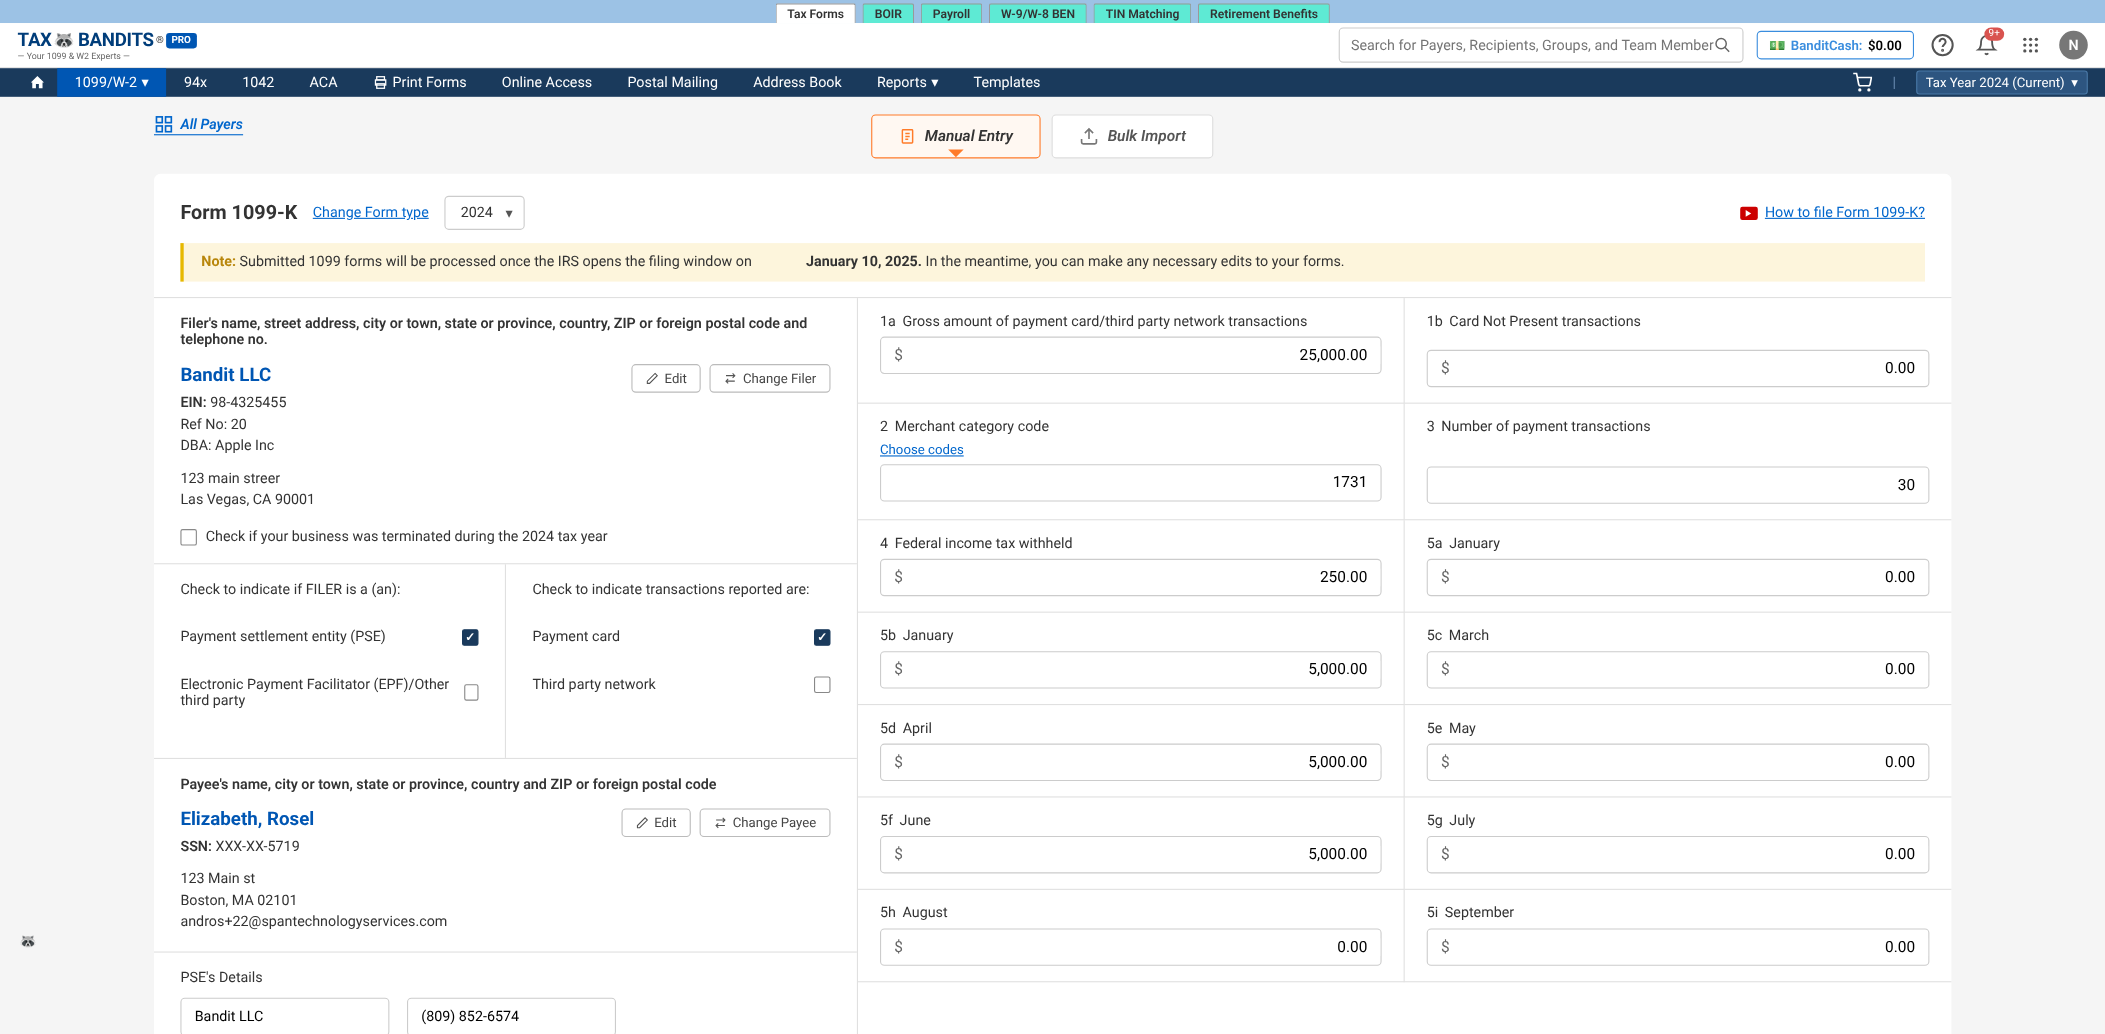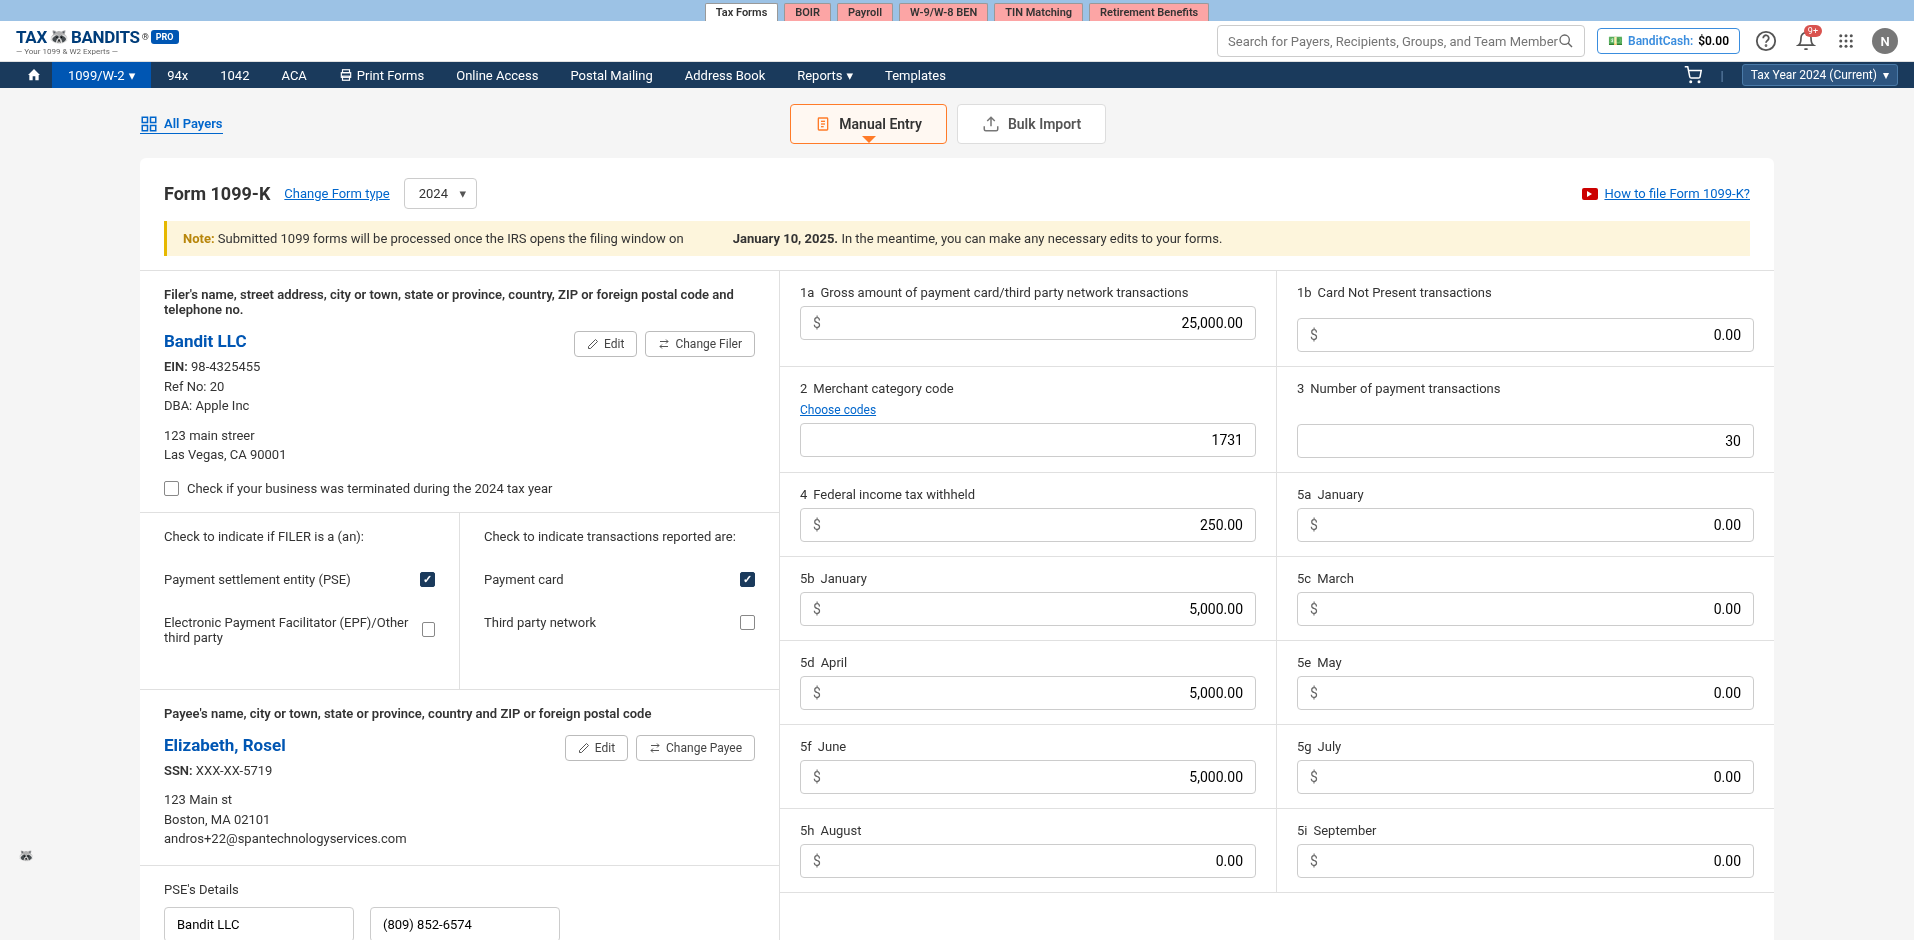--- a/index.html
+++ b/index.html
@@ -1,19 +1,19 @@
 <!DOCTYPE html>
 <html><head>
 <meta charset="utf-8">
 <style>
 * { box-sizing: border-box; margin: 0; padding: 0; font-family: -apple-system, BlinkMacSystemFont, "Segoe UI", Roboto, Arial, sans-serif; }
 body { background: #f5f5f5; font-size: 13px; color: #333; }
 
 .top-tabs { background: #9cc2e5; height: 21px; display: flex; justify-content: center; align-items: flex-end; gap: 6px; }
-.top-tab { background: #fca5a5; border: 1px solid #999; border-bottom: none; padding: 2px 10px; font-size: 11px; font-weight: 600; cursor: pointer; border-radius: 2px 2px 0 0; color: #333; }
+.top-tab { background: #5eead4; border: 1px solid #999; border-bottom: none; padding: 2px 10px; font-size: 11px; font-weight: 600; cursor: pointer; border-radius: 2px 2px 0 0; color: #333; }
 .top-tab.active { background: #fff; }
 
 .header-bar { background: #fff; height: 41px; display: flex; align-items: center; padding: 0 16px; justify-content: space-between; border-bottom: 1px solid #e0e0e0; }
 .logo { display: flex; align-items: center; gap: 4px; }
 .logo-text { font-size: 17px; font-weight: 700; color: #003d7a; letter-spacing: -0.3px; }
 .logo-sub { font-size: 8px; color: #666; }
 .pro-badge { background: #0056b3; color: #fff; font-size: 9px; font-weight: 700; padding: 2px 5px; border-radius: 3px; }
 .header-right { display: flex; align-items: center; gap: 12px; }
 .search-box { width: 368px; height: 32px; border: 1px solid #ccc; border-radius: 4px; display: flex; align-items: center; padding: 0 10px; }
 .search-box input { border: none; outline: none; flex: 1; font-size: 13px; color: #555; }
@@ -24,21 +24,21 @@
 
 .nav-bar { background: #1a3a5c; height: 26px; display: flex; align-items: center; padding: 0 16px; justify-content: space-between; color: #fff; font-size: 13px; text-align: center; }
 .nav-left { display: flex; align-items: center; gap: 0; height: 100%; }
 .nav-item { padding: 0 16px; height: 100%; display: flex; align-items: center; cursor: pointer; gap: 4px; }
 .nav-item.active { background: #0056b3; }
 .nav-item:first-child { padding: 0 10px; }
 .nav-right { display: flex; align-items: center; gap: 18px; }
 .tax-year-select { background: #2d5580; border: 1px solid #4a7aa8; padding: 3px 8px; border-radius: 3px; font-size: 12px; display: flex; align-items: center; gap: 6px; cursor: pointer; }
 
 .content { padding: 16px 140px 0; }
-.top-row { display: flex; align-items: center; gap: 30px; margin-bottom: 0; }
+.top-row { display: flex; align-items: flex-start; gap: 30px; margin-bottom: 0; font-style: italic; }
 .all-payers { display: flex; align-items: center; gap: 6px; color: #0066cc; font-weight: 600; cursor: pointer; border-bottom: 1px solid #0066cc; }
 .entry-tabs { display: flex; gap: 10px; margin: 0 auto; }
 .entry-tab { padding: 10px 24px; border: 1px solid #ddd; border-radius: 4px; display: flex; align-items: center; gap: 8px; cursor: pointer; background: #fff; font-weight: 600; font-size: 14px; color: #555; }
 .entry-tab.active { background: #fff8f2; border-color: #ff7b29; color: #333; position: relative; }
 .entry-tab.active::after { content: ''; position: absolute; bottom: -7px; left: 50%; transform: translateX(-50%); border: 7px solid transparent; border-top-color: #ff7b29; }
 
 .form-card { background: #fff; border-radius: 6px; margin-top: 14px; padding: 20px 0 0; }
 .form-header { display: flex; align-items: center; justify-content: space-between; padding: 0 24px 12px; }
 .form-title-row { display: flex; align-items: center; gap: 14px; }
 .form-title { font-size: 18px; font-weight: 700; }

